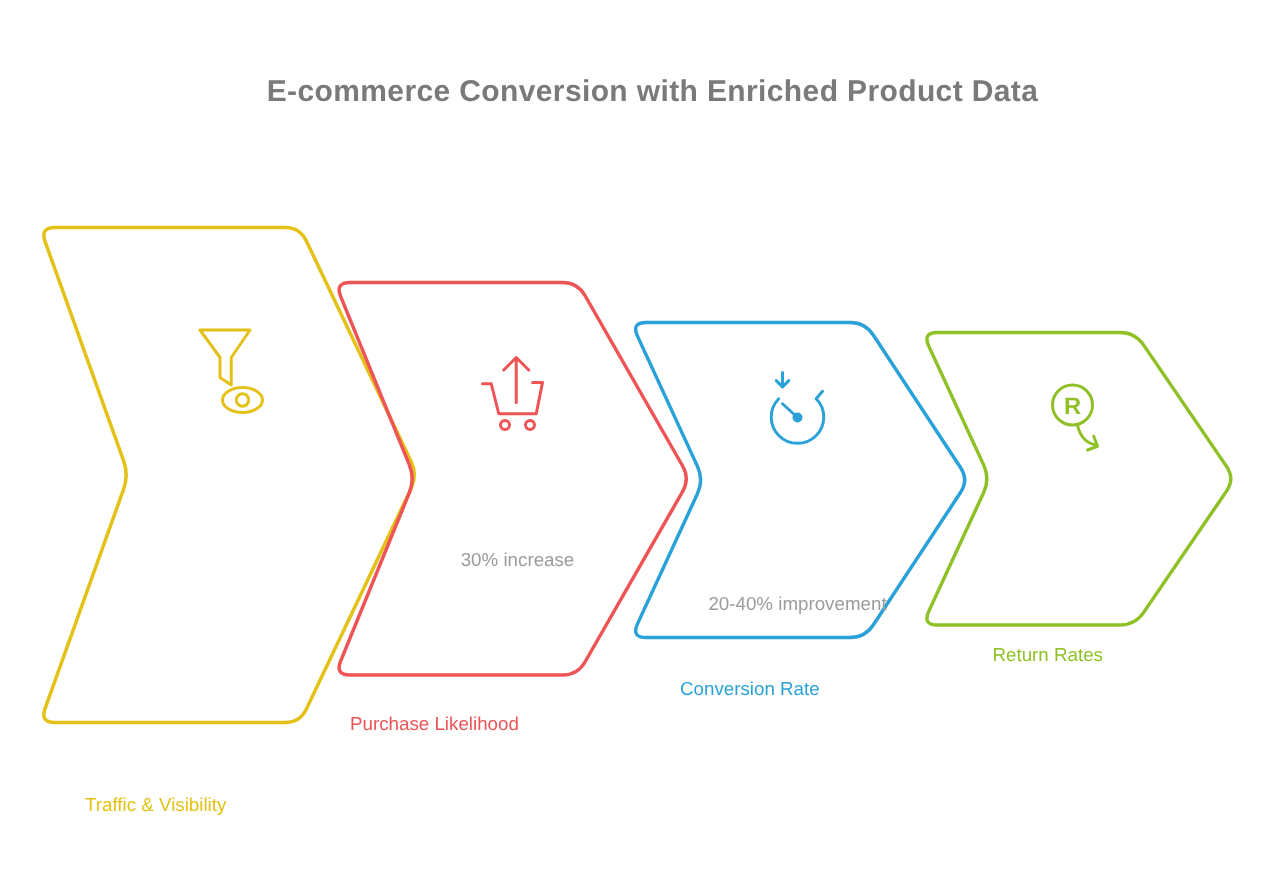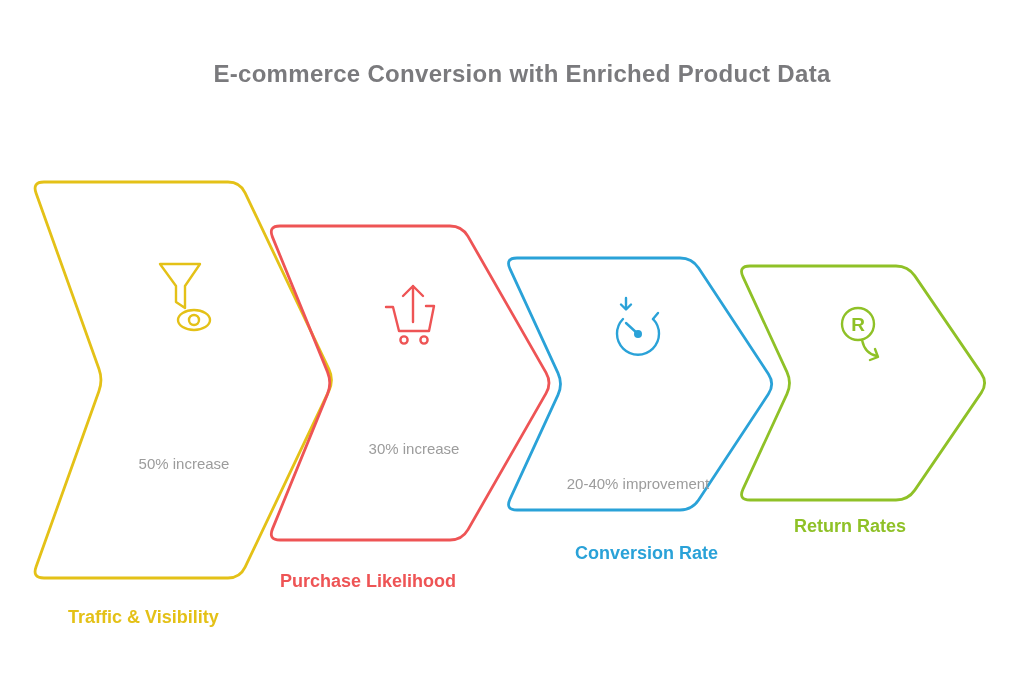--- a/index.html
+++ b/index.html
@@ -15,21 +15,21 @@
   .chev{fill:none;stroke:currentColor;stroke-width:2.8;stroke-linejoin:round;stroke-linecap:round;}
   .c1{color:#e4c117;}
   .c2{color:#ee5455;}
   .c3{color:#2aa2d8;}
   .c4{color:#8fc127;}
   .stat{
     position:absolute;width:200px;text-align:center;
     color:#9c9c9c;font-size:15px;
   }
   .label{
-    position:absolute;font-size:18px;font-weight:bold;white-space:nowrap;
+    position:absolute;font-size:15px;font-weight:normal;white-space:nowrap;
   }
   .icon{position:absolute;}
 </style>
 </head>
 <body>
 
 <div class="canvas">
 
   <div class="title">E-commerce Conversion with Enriched Product Data</div>
 
@@ -69,22 +69,21 @@
 
   <svg class="icon c4" style="left:832px;top:304px;" width="64" height="70" viewBox="0 0 64 70">
     <g fill="none" stroke="currentColor" stroke-width="2.4" stroke-linejoin="round" stroke-linecap="round">
       <circle cx="26" cy="20" r="16"></circle>
       <text x="26" y="27" text-anchor="middle" font-family="Liberation Sans, sans-serif" font-size="19" font-weight="bold" fill="currentColor" stroke="none">R</text>
       <path d="M30,36 Q33,50 45,52"></path>
       <path d="M38,56 L46,53 L43,45"></path>
     </g>
   </svg>
 
-  <div class="stat" style="left:84px;top:455px;">50% increase</div>
   <div class="stat" style="left:314px;top:440px;">30% increase</div>
   <div class="stat" style="left:538px;top:427px;margin-top:48px;">20-40% improvement</div>
 
-  <div class="label c1" style="left:68px;top:607px;">Traffic &amp; Visibility</div>
+  <div class="label c1" style="left:68px;top:636px;">Traffic &amp; Visibility</div>
   <div class="label c2" style="left:280px;top:571px;">Purchase Likelihood</div>
-  <div class="label c3" style="left:575px;top:543px;">Conversion Rate</div>
+  <div class="label c3" style="left:544px;top:543px;">Conversion Rate</div>
   <div class="label c4" style="left:794px;top:516px;">Return Rates</div>
 
 </div>
 
 </body></html>

